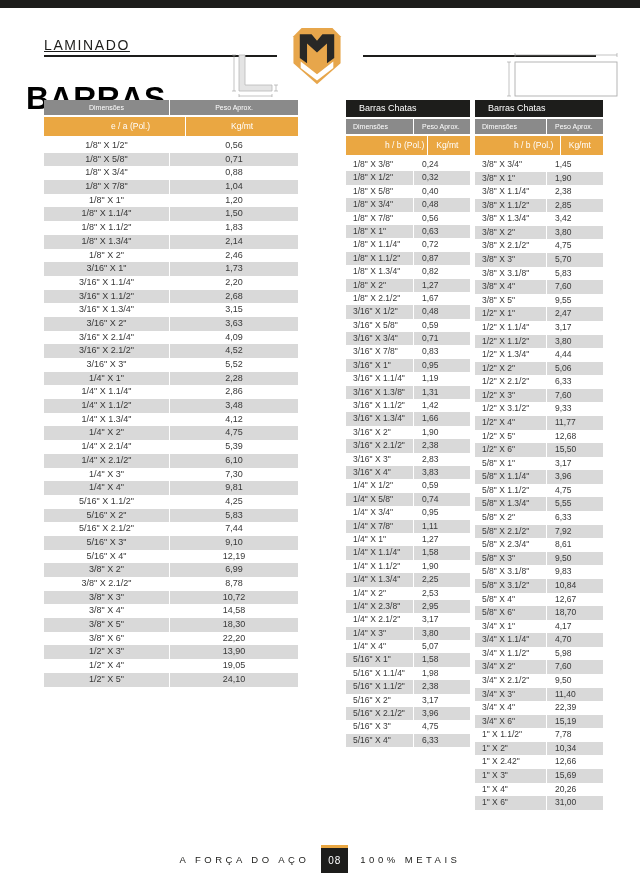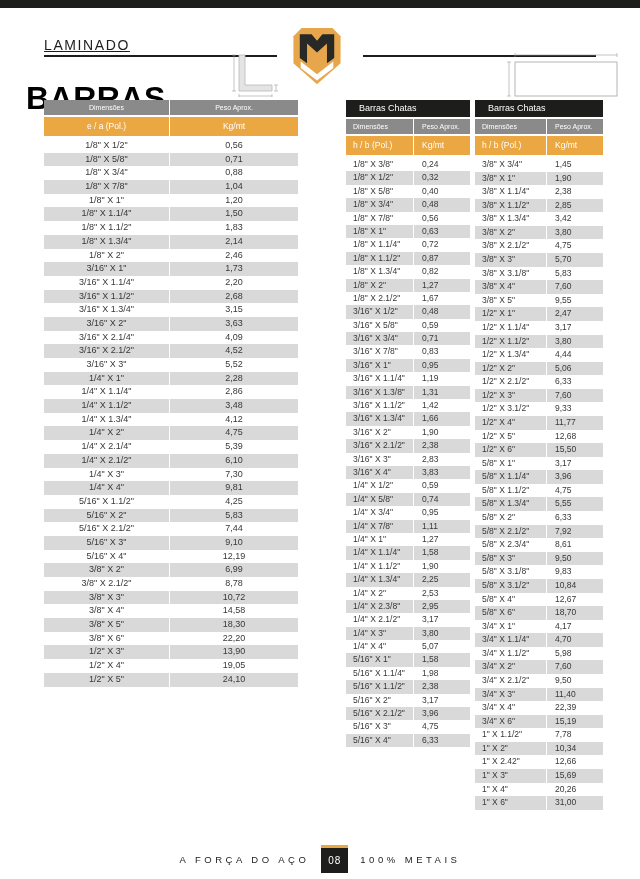--- a/index.html
+++ b/index.html
@@ -23,21 +23,21 @@
   .table{position:absolute;top:100px;font-family:"Liberation Sans",sans-serif;}
   .t1{left:44px;width:254px;--rh:13.7px;--fs:9px;}
   .t2{left:346px;width:124px;--rh:13.4px;--fs:8.5px;}
   .t3{left:475px;width:128px;--rh:13.58px;--fs:8.5px;}
 
   .tbl-title{height:17px;line-height:17px;background:#1d1d1b;color:#ffffff;
              font-size:9px;padding-left:13px;margin-bottom:2px;}
   .tbl-sub{display:flex;height:15px;line-height:15px;background:#8a8a8a;color:#ffffff;
            font-size:7px;margin-bottom:2px;}
   .tbl-unit{display:flex;height:19px;line-height:19px;background:#eaa742;color:#ffffff;
-            font-size:8.5px;margin-bottom:3px;}
+            font-size:8.5px;margin-bottom:3px;padding-left:32px;}
   .row{display:flex;height:var(--rh);line-height:var(--rh);font-size:var(--fs);color:#383838;}
   .row:nth-child(even){background:#d9d9d9;}
   .c1,.c2{box-sizing:border-box;}
   .c1{border-right:1.5px solid #ffffff;}
 
   .t1 .c1{width:126px;text-align:center;}
   .t1 .c2{width:128px;text-align:center;}
   .t2 .c1{width:68px;padding-left:7px;}
   .t2 .c2{width:56px;padding-left:8px;}
   .t3 .c1{width:72px;padding-left:7px;}

